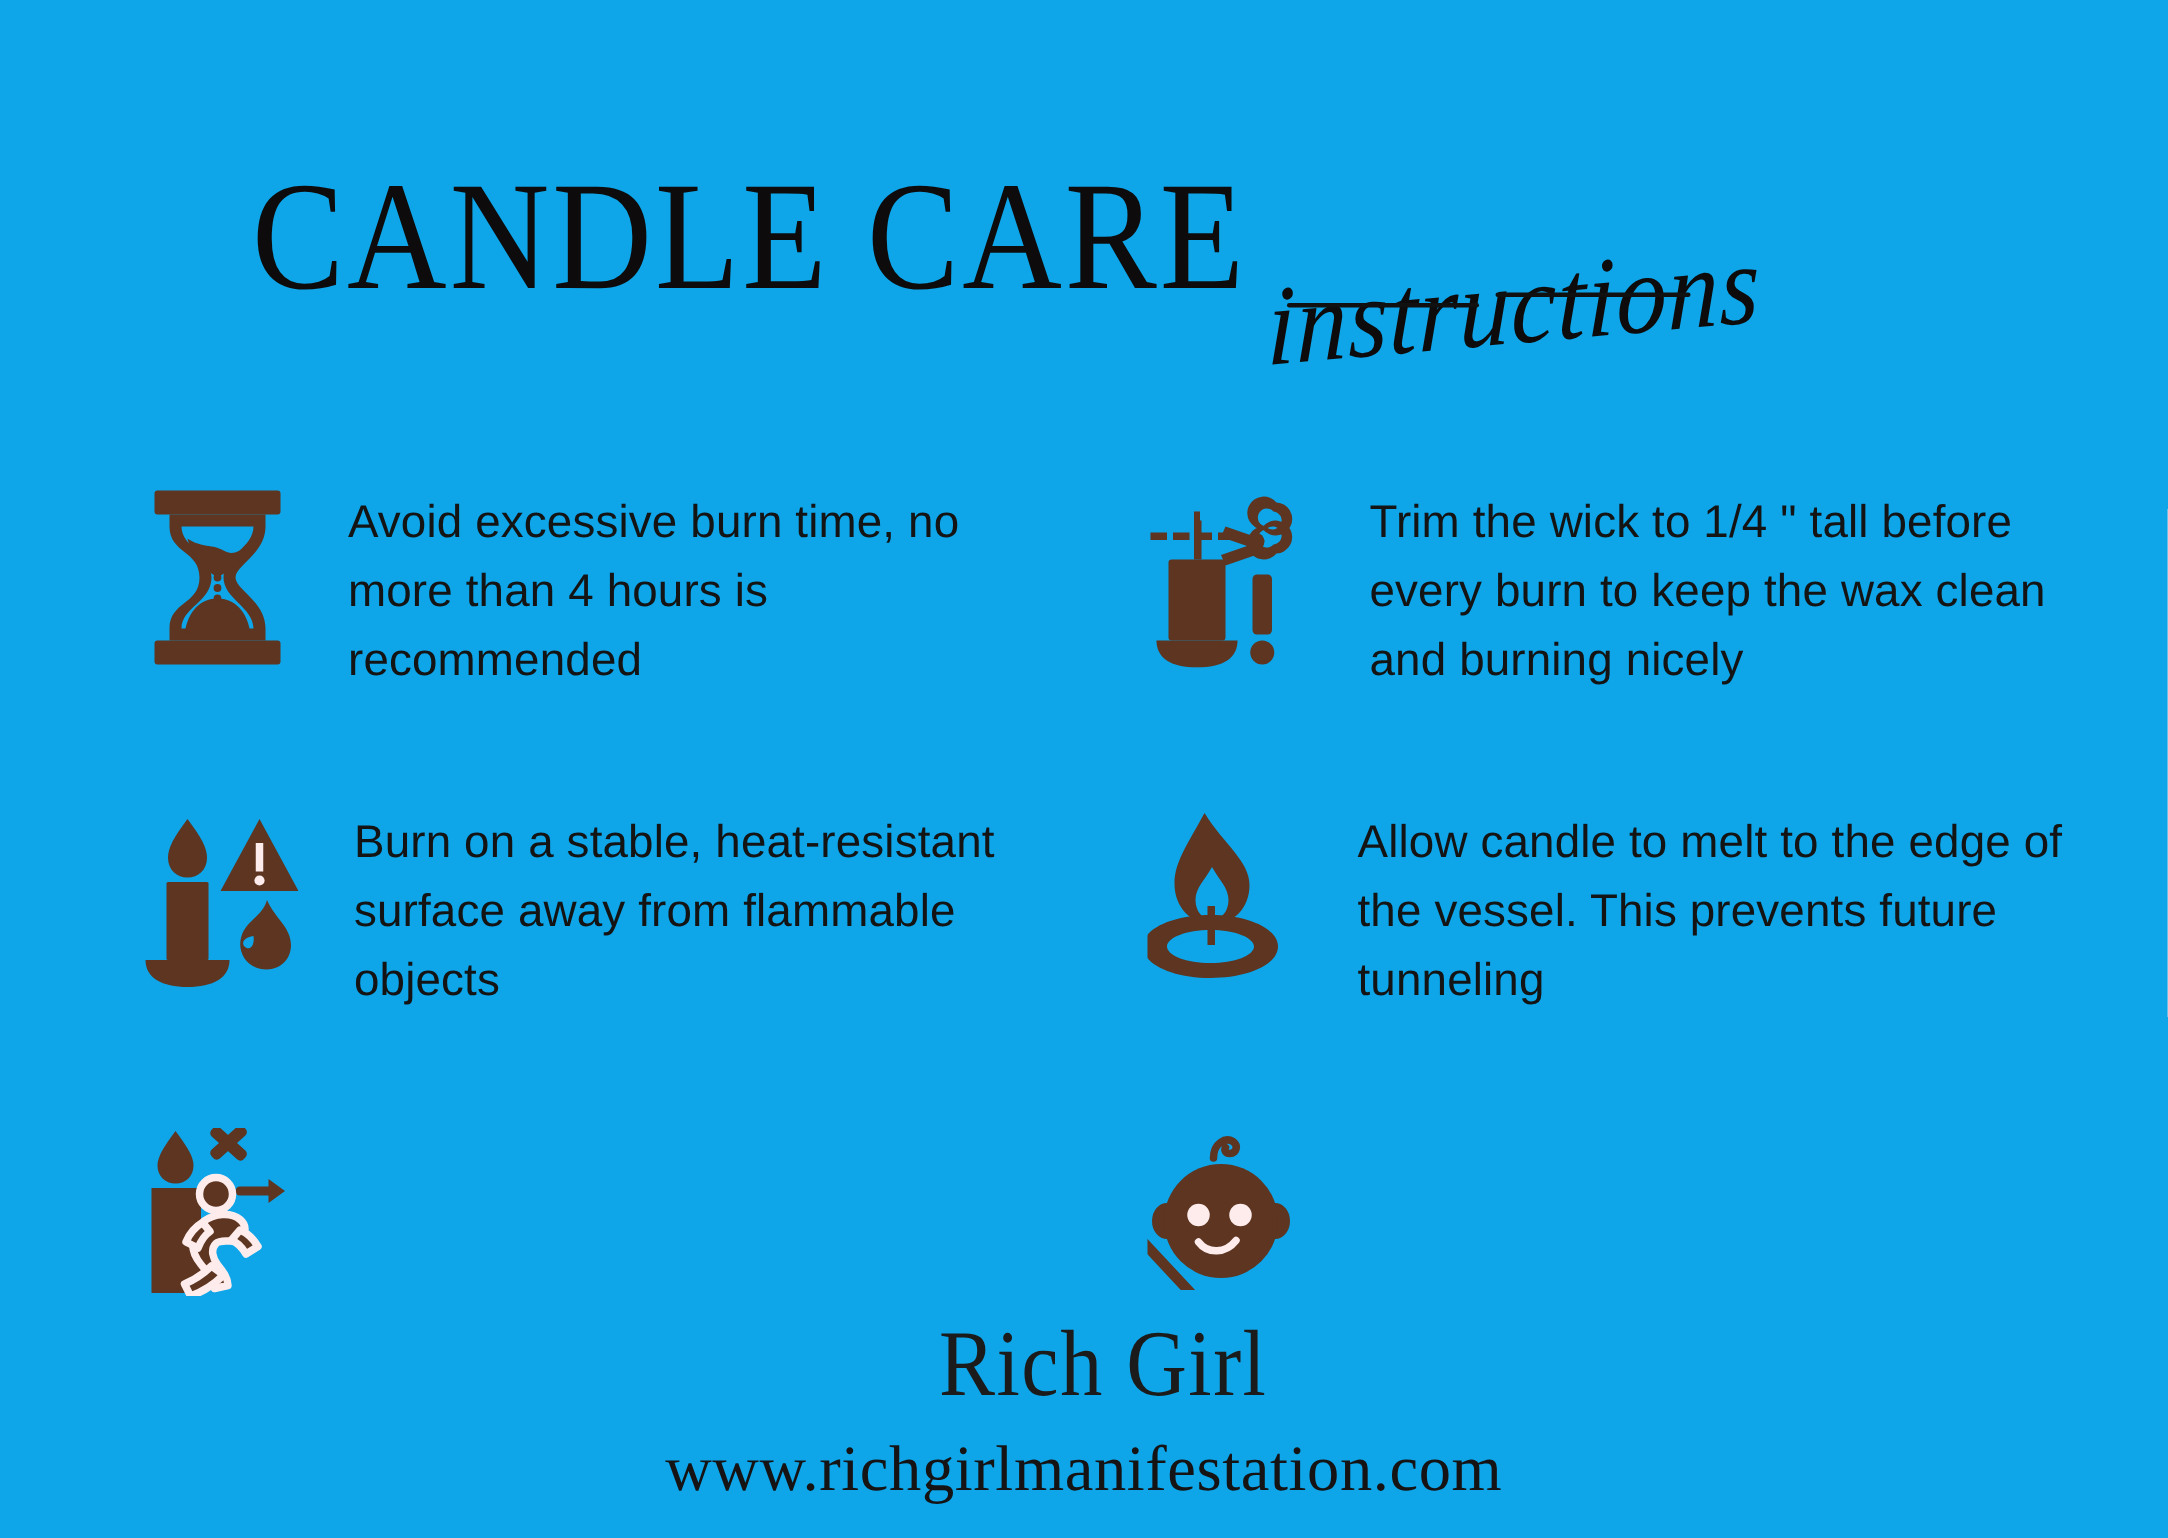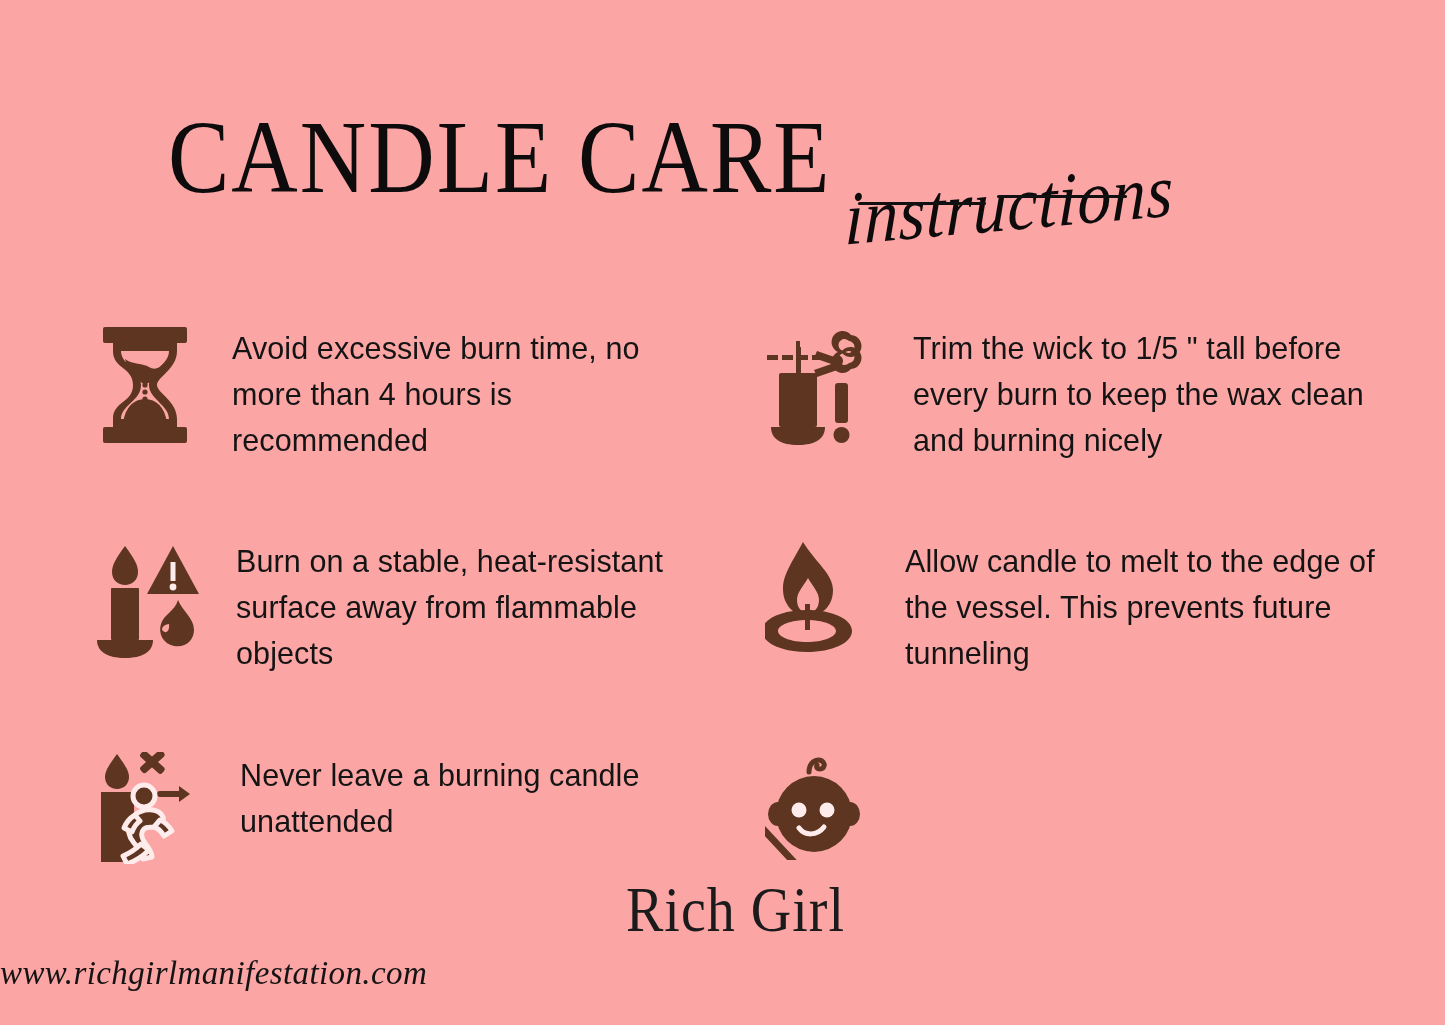--- a/index.html
+++ b/index.html
@@ -2,21 +2,21 @@
 <html><head>
 <meta charset="utf-8">
 <style>
   html,body{margin:0;padding:0;}
   body{
     width:1445px;height:1025px;overflow:hidden;
     background:#fdeceb;
     font-family:"Liberation Sans",sans-serif;
     -webkit-font-smoothing:antialiased;
   }
-  .page{position:relative;width:1445px;height:1025px;background:#fca5a5;}
+  .page{position:relative;width:1445px;height:1025px;background:#0ea5e9;}
 
   
   .title{
     position:absolute;left:168px;top:106px;
     font-family:"Liberation Serif",serif;
     font-size:92px;line-height:1;
     letter-spacing:2px;
     color:#0d0b0b;
     white-space:nowrap;
     transform:scaleY(1.12);
@@ -81,26 +81,25 @@
     display:inline-block;
   }
   .logo-sub{
     margin-top:10px;
     font-family:"Liberation Sans",sans-serif;
     font-size:11.5px;
     letter-spacing:4.2px;
     color:#2b2929;
   }
   .url{
-    position:absolute;left:0;right:0;top:955px;text-align:left;
-    font-family:"Liberation Serif",serif;
-    font-size:33px;
+    position:absolute;left:0;right:0;top:955px;text-align:center;
+    font-family:"Liberation Serif",serif;
+    font-size:43px;
     color:#151313;
     letter-spacing:.4px;
-    font-style:italic;
   }
 </style>
 </head>
 <body>
 
 <div class="page">
 
   <div class="title">CANDLE CARE</div>
 
   <div class="script-wrap">
@@ -150,21 +149,21 @@
           <circle cx="72" cy="36" r="6"></circle>
 
           <path d="M86 10 a11 11 0 1 1 -9 18 a11 11 0 1 1 9 -18 z M84 16 a6 6 0 1 0 -5 10 a6 6 0 1 0 5 -10 z"></path>
           <path d="M86 44 a11 11 0 1 0 -9 -18 a11 11 0 1 0 9 18 z M84 38 a6 6 0 1 1 -5 -10 a6 6 0 1 1 5 10 z"></path>
 
           <rect x="70" y="58" width="13" height="40" rx="3"></rect>
           <circle cx="76.5" cy="110" r="8"></circle>
         </g>
       </svg>
     </span>
-    <span class="txt">Trim the wick to 1/5 " tall before every burn to keep the wax clean and burning nicely</span>
+    <span class="txt">Trim the wick to 1/4 " tall before every burn to keep the wax clean and burning nicely</span>
   </div>
 
   <div class="tip tip-3">
     <span class="icon ico-box">
       <svg width="104" height="122" viewBox="0 0 104 122" xmlns="http://www.w3.org/2000/svg">
         <g fill="#5d3520">
 
           <path d="M30 8 c9 12 13 19 13 26 c0 8 -6 13 -13 13 s-13 -5 -13 -13 c0 -7 4 -14 13 -26 z"></path>
 
           <rect x="16" y="50" width="28" height="52" rx="1"></rect>
@@ -219,21 +218,20 @@
           <g stroke="#fdeceb" stroke-width="5" stroke-linejoin="round" stroke-linecap="round">
             <circle cx="49" cy="44" r="11"></circle>
             <path d="M41 62 c7 -5 18 -6 24 -1 c6 5 3 13 -3 14 c-5 1 -10 -1 -13 2 c-4 4 -2 10 1 14 c4 5 7 9 7 14 l-9 2 c-1 -7 -5 -11 -9 -16 c-5 -6 -7 -13 -4 -20 z"></path>
             <path d="M40 63 c-5 3 -9 8 -11 13 l8 4 c2 -5 5 -9 8 -11 z"></path>
             <path d="M65 68 c5 2 9 6 12 11 l-8 5 c-3 -5 -6 -8 -10 -9 z"></path>
             <path d="M46 92 c-5 5 -11 9 -18 12 l4 8 c9 -3 16 -8 22 -14 z"></path>
           </g>
         </g>
       </svg>
     </span>
-    <span class="txt">Never leave a burning candle unattended</span>
   </div>
 
   <div class="tip tip-6">
     <span class="icon ico-box">
       <svg width="100" height="108" viewBox="0 0 100 108" xmlns="http://www.w3.org/2000/svg">
         <g fill="#5d3520">
 
           <path d="M44 20 c0 -10 8 -14 13 -11 c4 3 2 8 -2 8 c-3 0 -4 -2 -3 -4" fill="none" stroke="#5d3520" stroke-width="5" stroke-linecap="round"></path>
 
           <ellipse cx="13" cy="62" rx="10" ry="12"></ellipse>

